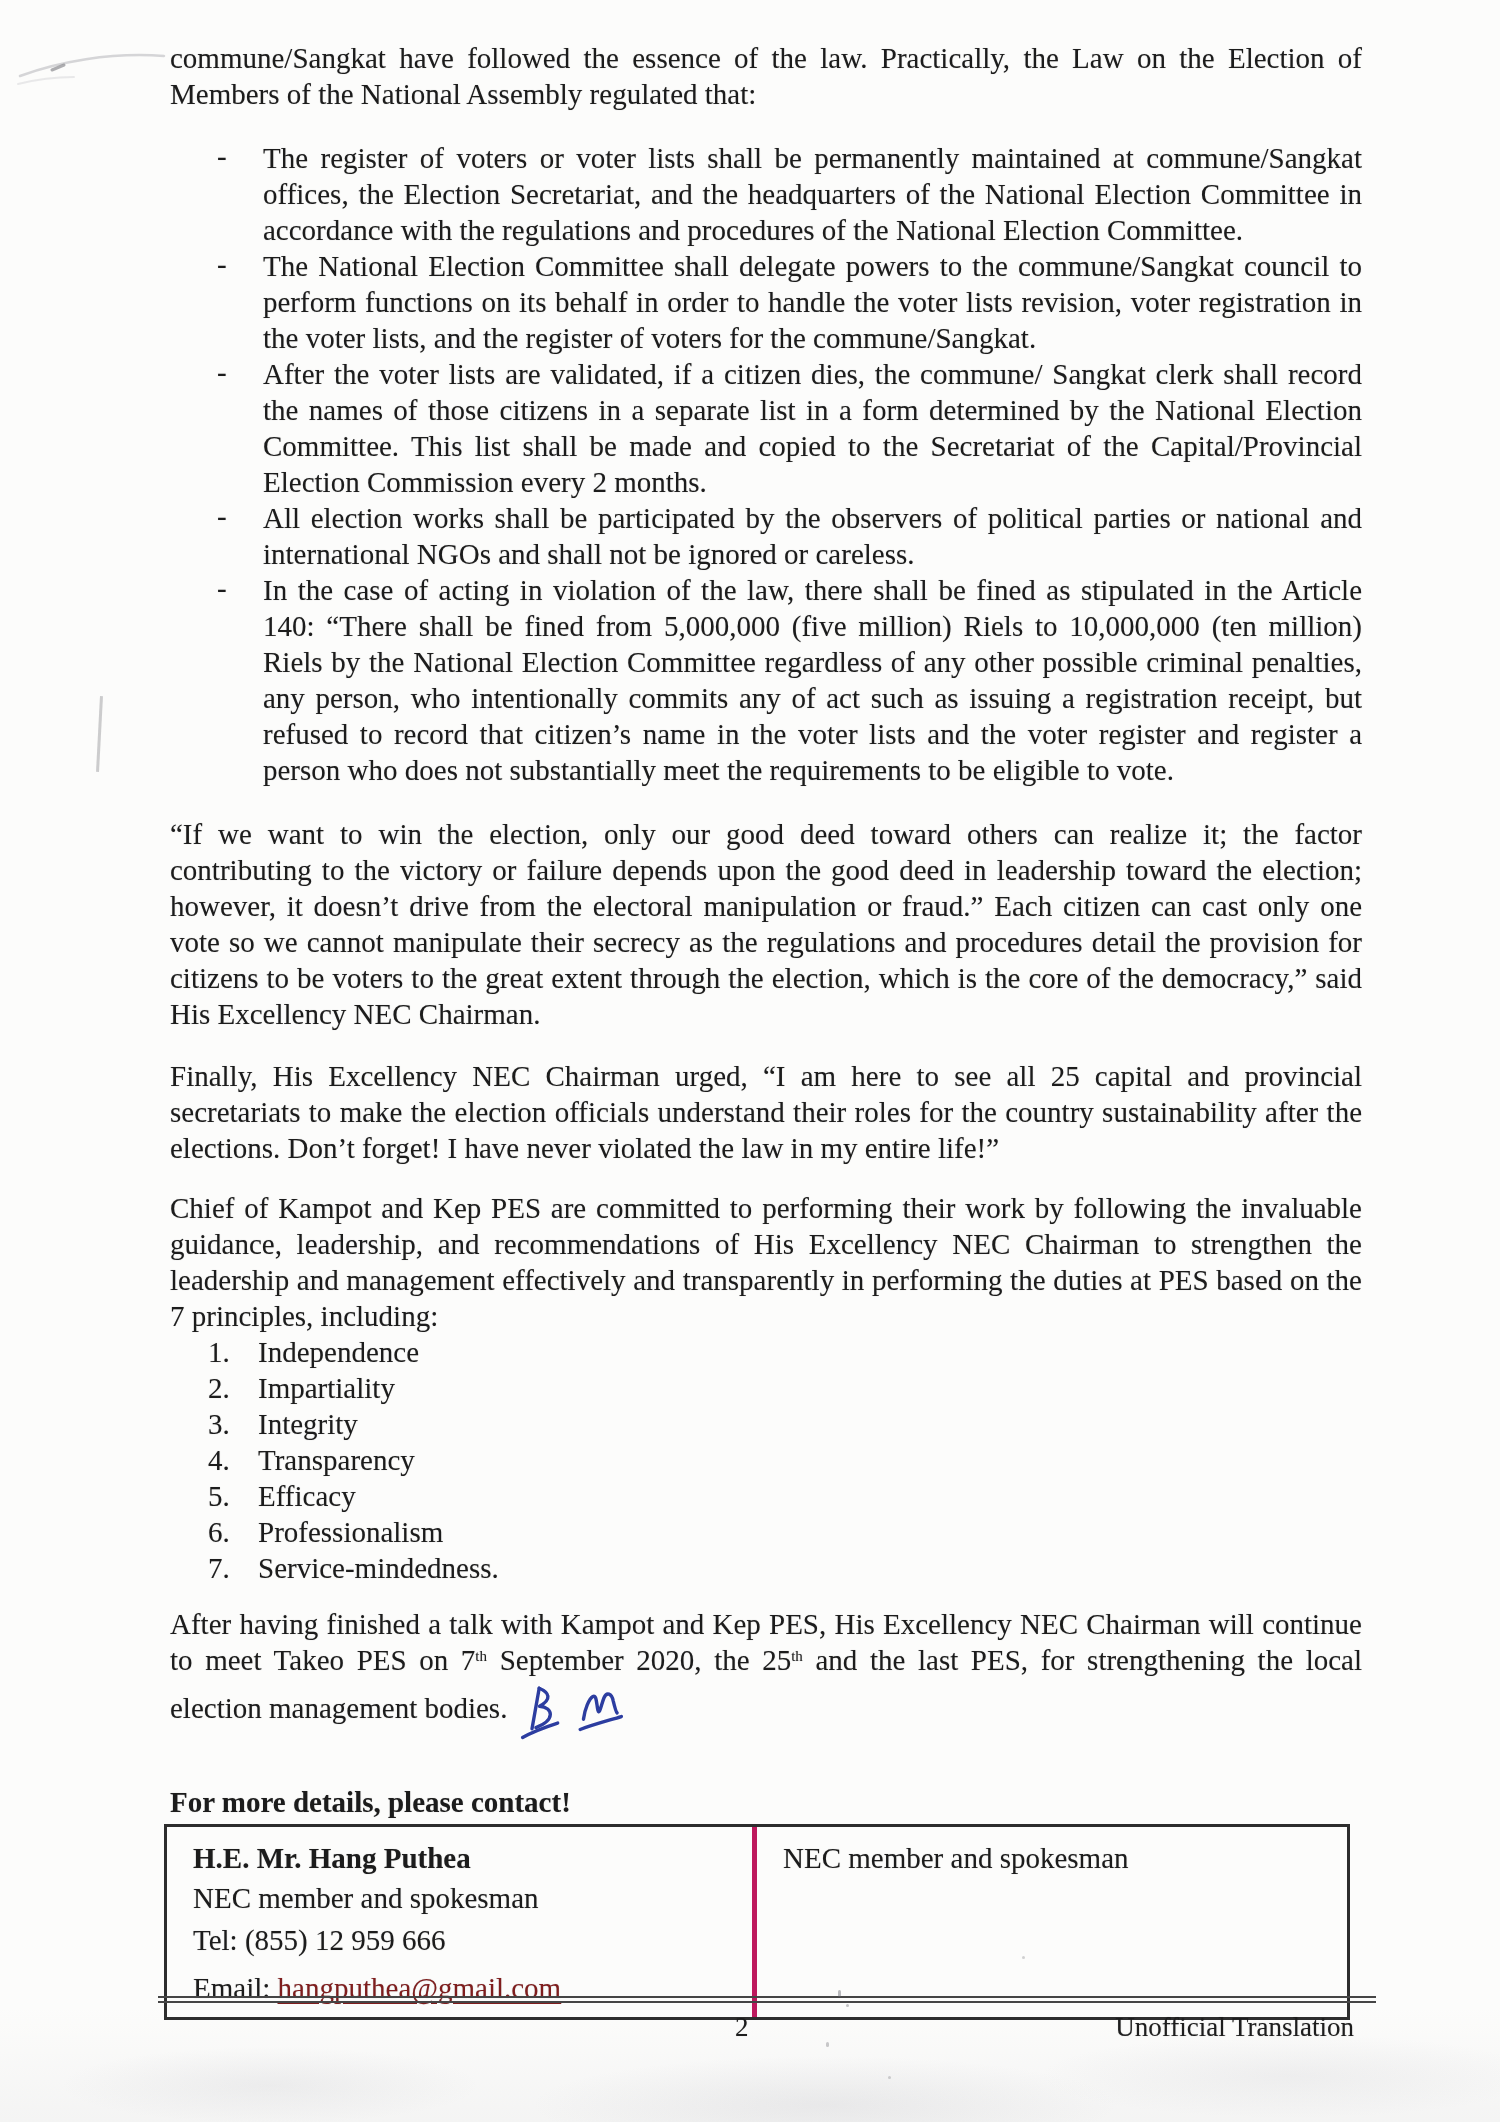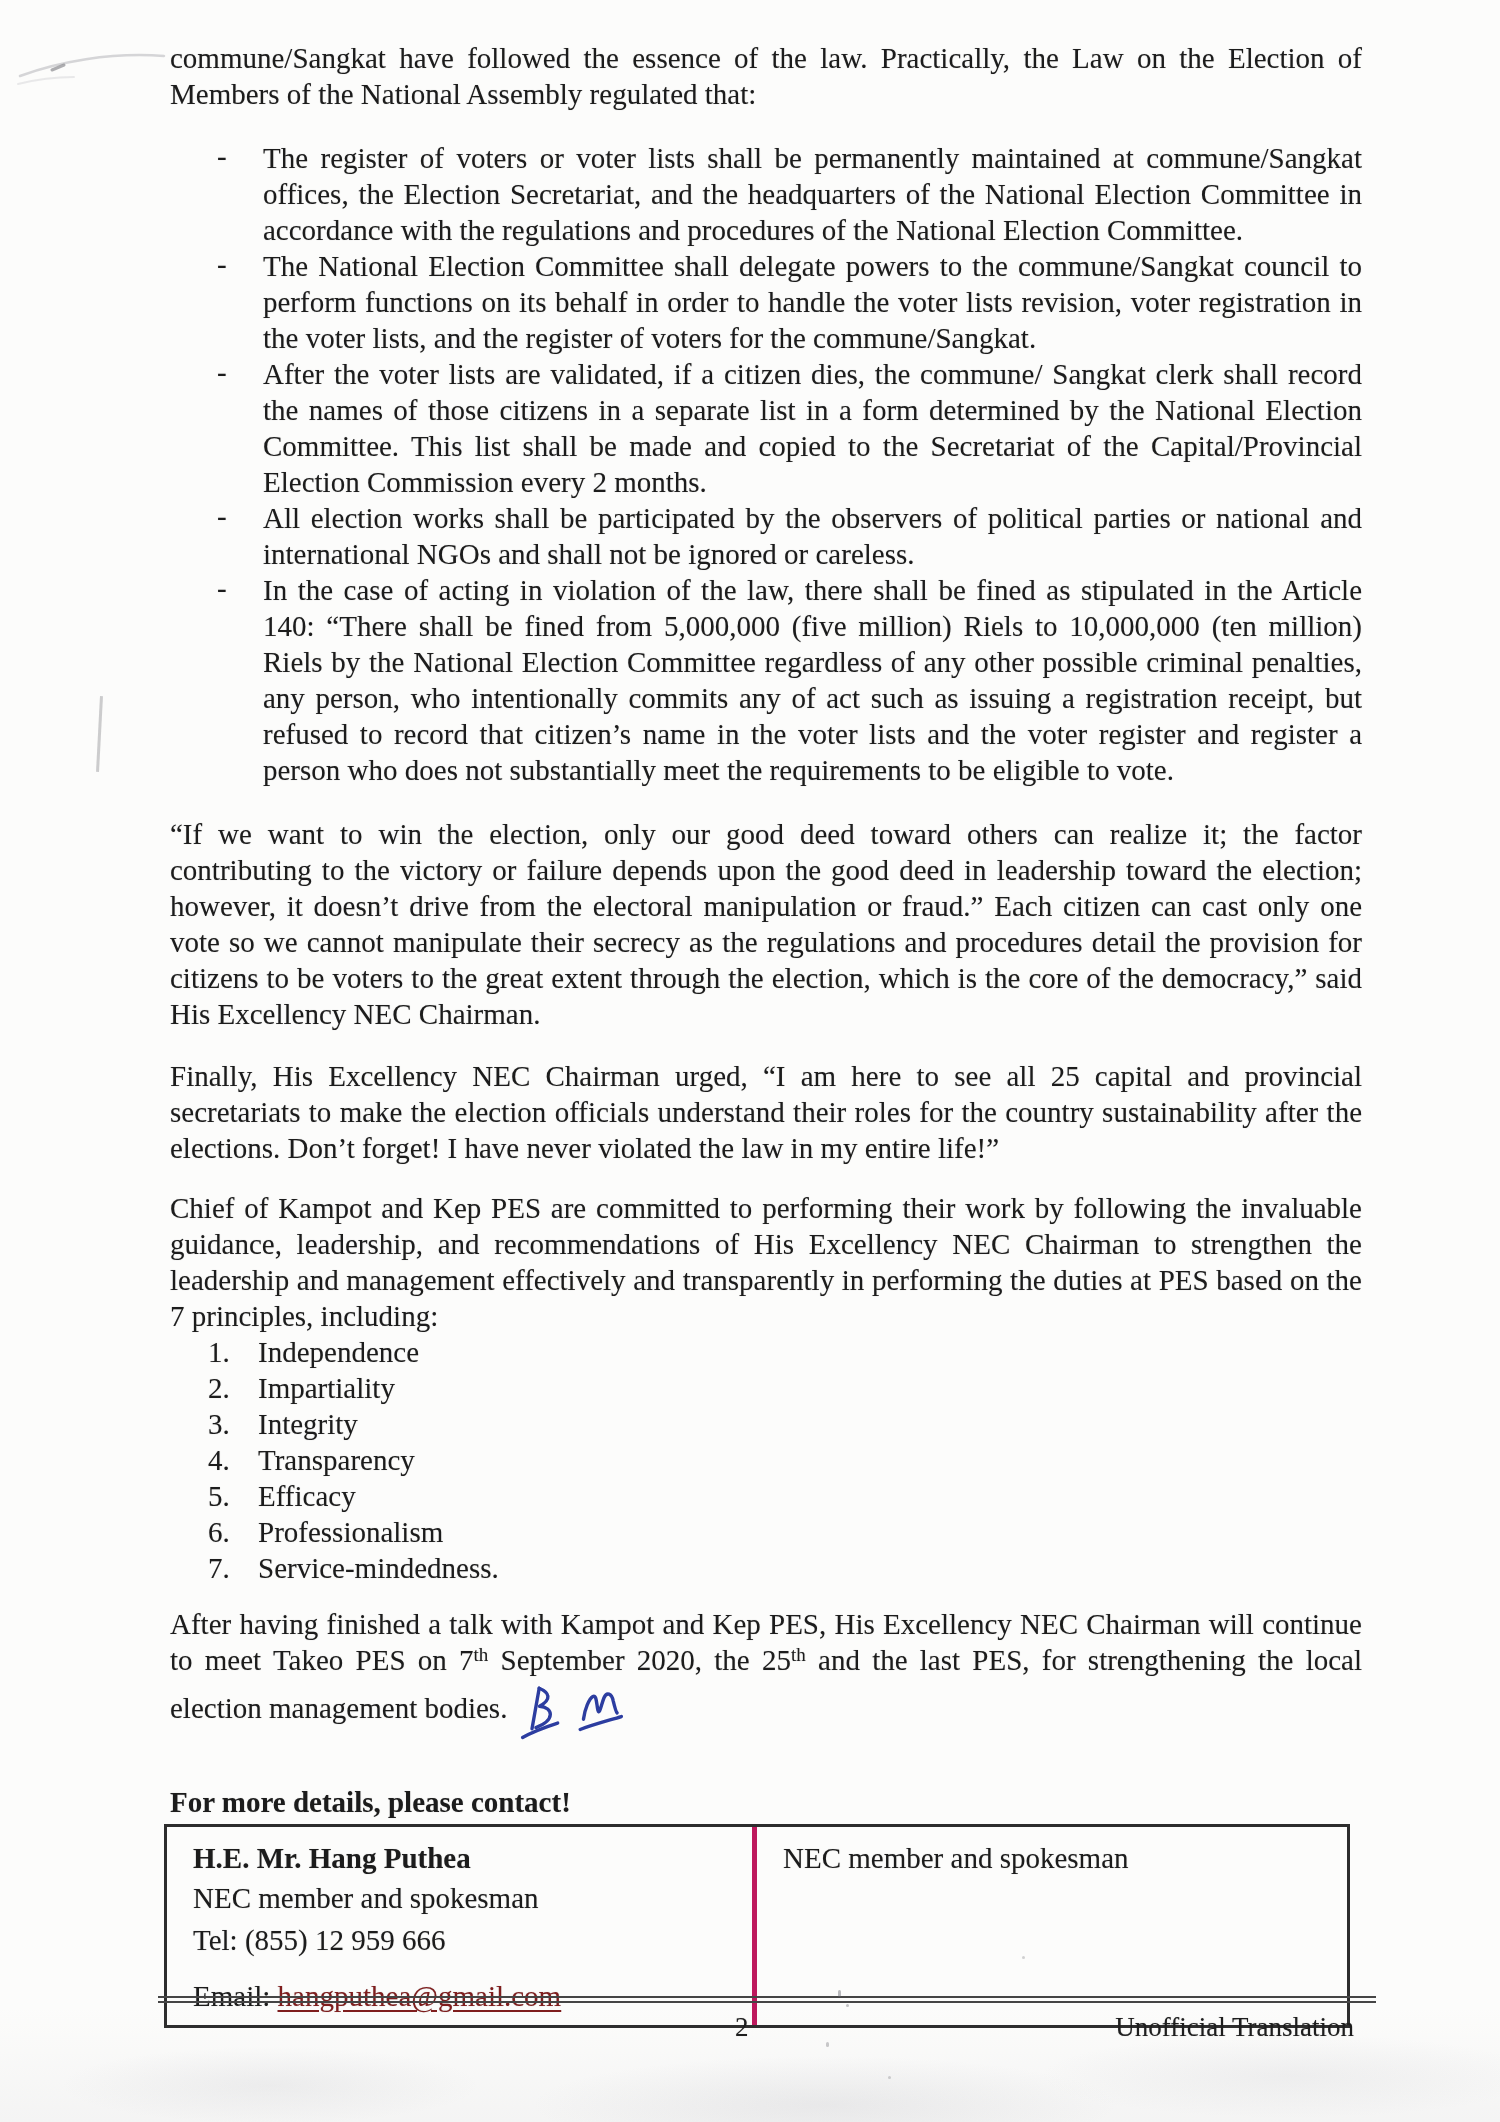--- a/index.html
+++ b/index.html
@@ -18,33 +18,33 @@
   .bullets { margin:0 0 28px 0; }
   .bullet { position:relative; padding-left:93px; text-align:justify; }
   .bullet .marker { position:absolute; left:47px; top:-2px; }
   .quote-para { margin:0 0 26px 0; text-align:justify; }
   .finally-para { margin:0 0 24px 0; text-align:justify; }
   .chief-para { margin:0; text-align:justify; }
   .principles { margin:0 0 0 0; }
   .principle { position:relative; padding-left:88px; }
   .principle .pnum { position:absolute; left:38px; }
   .closing-para { margin:20px 0 0 0; text-align:justify; }
-  sup.ord { font-size:19px; line-height:0; vertical-align:9px; }
+  sup.ord { font-size:15px; line-height:0; vertical-align:9px; }
   .sig-wrap { display:inline-block; vertical-align:-30px; margin-left:10px; }
   .contact-heading { font-weight:bold; margin:28px 0 0 0; }
   .contact-table {
     display:flex; box-sizing:border-box;
     width:1186px; margin:4px 0 0 -6px;
     border:3px solid #2d2d2d;
   }
   .ccell { box-sizing:border-box; width:50%; padding:14px 26px 12px 26px; line-height:34px; }
   .ccell.left { border-right:5px solid #be185d; }
   .cname { font-weight:bold; margin-bottom:6px; }
   .crole { margin-bottom:8px; }
-  .ctel  { margin-bottom:22px; }
+  .ctel  { margin-bottom:14px; }
   .email-link { color:#7f1d1d; text-decoration:underline; text-decoration-thickness:2px; text-underline-offset:4px; }
   .footer { position:absolute; left:158px; top:1996px; width:1218px; }
   .footer-line { height:3px; border-top:2px solid #454545; border-bottom:2px solid #454545; }
   .footer-row { position:relative; height:42px; margin-top:6px; font-size:27px; line-height:36px; }
   .page-num { position:absolute; left:577px; }
   .footer-note { position:absolute; right:22px; }
   .pencil-mark { position:absolute; left:14px; top:40px; }
   .edge-streak {
     position:absolute; left:98px; top:696px; width:3px; height:76px;
     background:rgba(80,80,85,0.28); transform:rotate(3deg);

